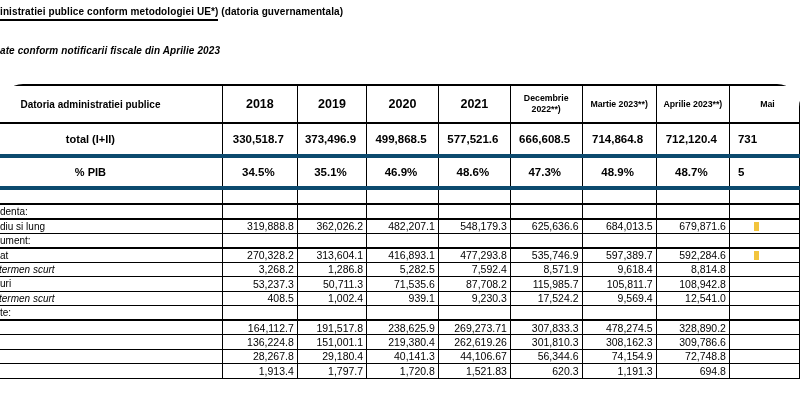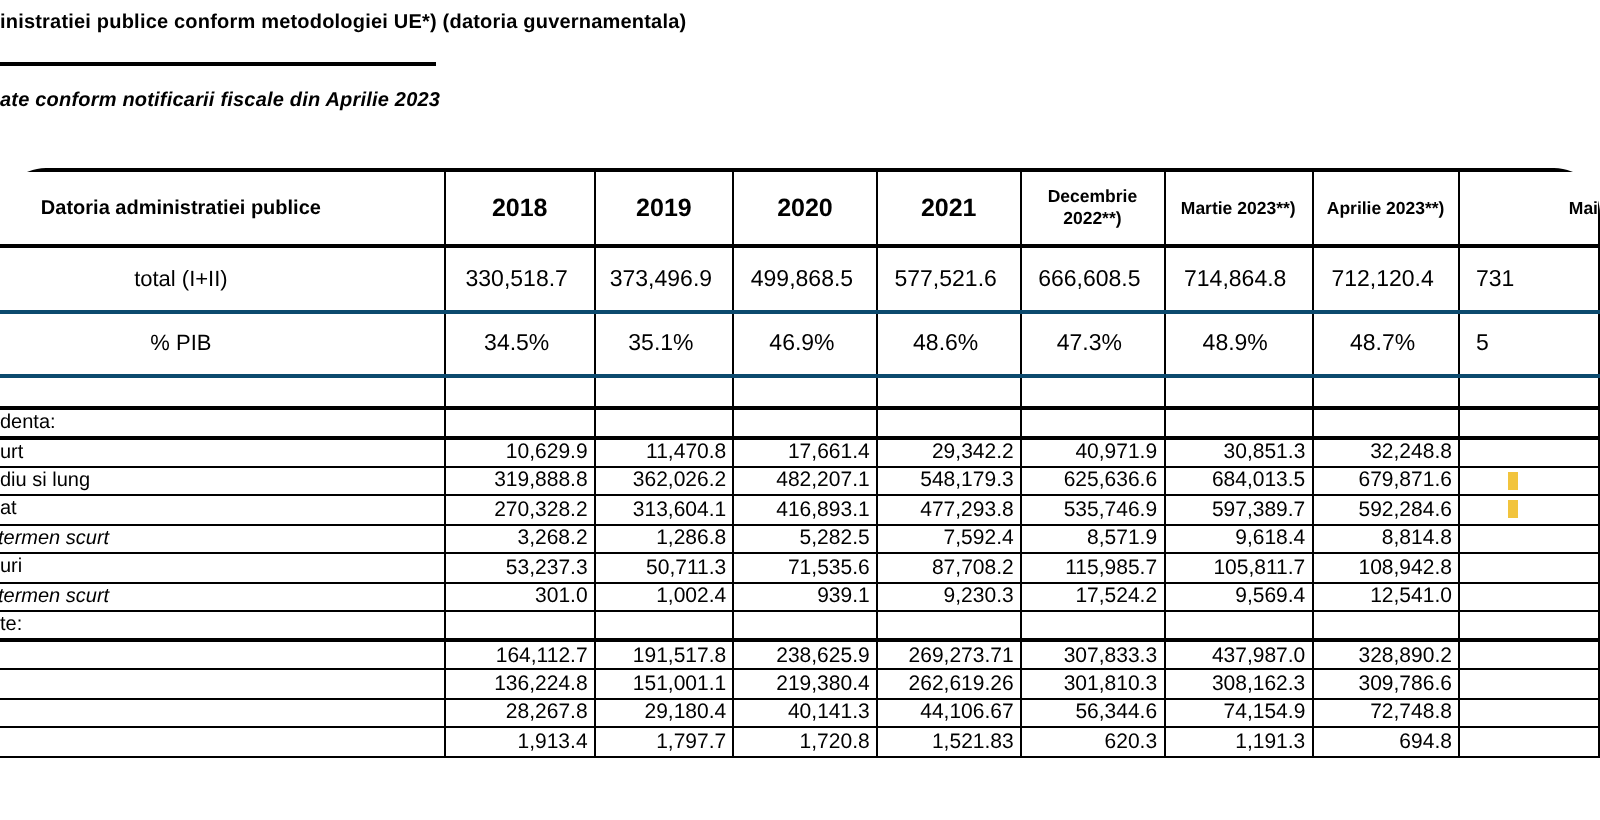--- a/index.html
+++ b/index.html
@@ -5,45 +5,45 @@
   html,body{margin:0;padding:0;}
   body{
     width:800px;height:410px;background:#ffffff;color:#000;
     font-family:"Liberation Sans", sans-serif;
     position:relative;overflow:hidden;
   }
   .doc-title{
     position:absolute;top:6px;left:0;
     font-size:10px;font-weight:bold;white-space:nowrap;letter-spacing:.1px;
   }
-  .doc-title .u{border-bottom:2px solid #000;padding-bottom:14px;}
+  .doc-title .u{border-bottom:2px solid #000;padding-bottom:2px;}
   .doc-subtitle{
     position:absolute;top:45px;left:0;
     font-size:10px;font-weight:bold;font-style:italic;white-space:nowrap;letter-spacing:.1px;
   }
   .table-clip{
     position:absolute;top:84px;left:0;width:800px;height:340px;overflow:hidden;border-radius:23px;
   }
   table{border-collapse:collapse;table-layout:fixed;margin-left:-2px;}
   th,td{
     border:1px solid #000;box-sizing:border-box;
     overflow:hidden;white-space:nowrap;vertical-align:middle;padding:0;
   }
   thead th{
     border-top:2px solid #000;border-bottom:2px solid #000;
     height:38px;text-align:center;font-weight:bold;
   }
   th.corner{font-size:10px;padding-right:40px;}
   th.year{font-size:12.5px;}
   th.month{font-size:8.75px;white-space:normal;line-height:1.25;}
-  th.cutcol{text-align:right;padding-left:6px;}
+  th.cutcol{text-align:center;padding-left:6px;}
   tbody td{height:14.5px;font-size:10.5px;}
   tr.total td,tr.pib td{
-    height:33px;font-weight:normal;font-size:11.5px;text-align:center;
-    border-bottom:2px solid #0c4a6e;
+    height:33px;font-weight:bold;font-size:11.5px;text-align:center;
+    border-bottom:4px solid #0c4a6e;
   }
   tr.pib td{height:32px;}
   tr.total td.lbl,tr.pib td.lbl{padding-right:40px;font-size:11px;}
   tr.spacer td{height:16px;border-bottom:2px solid #000;}
   tr.section td{border-bottom:2px solid #000;}
   td.lbl{text-align:left;font-size:10px;}
   td.lbl.cut{padding-left:1px;}
   td.lbl.its{font-style:italic;text-align:left;padding-right:5px;}
   td.val{text-align:right;padding-right:3px;}
   tr.total td.val.cutv,tr.pib td.val.cutv{text-align:left;padding-left:8px;}
@@ -122,43 +122,43 @@
           <td class="val"></td>
           <td class="val"></td>
           <td class="val"></td>
           <td class="val"></td>
           <td class="val"></td>
           <td class="val"></td>
           <td class="val"></td>
           <td class="val maicol"></td>
         </tr>
         <tr class="data">
-          <td class="lbl cut">urt</td>
-          <td class="val">10,629.9</td>
-          <td class="val">11,470.8</td>
-          <td class="val">17,661.4</td>
-          <td class="val">29,342.2</td>
-          <td class="val">40,971.9</td>
-          <td class="val">30,851.3</td>
-          <td class="val">32,248.8</td>
-          <td class="val maicol"></td>
-        </tr>
-        <tr class="data">
           <td class="lbl cut">diu si lung</td>
           <td class="val">319,888.8</td>
           <td class="val">362,026.2</td>
           <td class="val">482,207.1</td>
           <td class="val">548,179.3</td>
           <td class="val">625,636.6</td>
           <td class="val">684,013.5</td>
           <td class="val">679,871.6</td>
           <td class="val maicol">
             <span class="mark"></span>
           </td>
         </tr>
+        <tr class="section">
+          <td class="lbl cut">ument:</td>
+          <td class="val"></td>
+          <td class="val"></td>
+          <td class="val"></td>
+          <td class="val"></td>
+          <td class="val"></td>
+          <td class="val"></td>
+          <td class="val"></td>
+          <td class="val maicol"></td>
+        </tr>
         <tr class="data">
           <td class="lbl cut">at</td>
           <td class="val">270,328.2</td>
           <td class="val">313,604.1</td>
           <td class="val">416,893.1</td>
           <td class="val">477,293.8</td>
           <td class="val">535,746.9</td>
           <td class="val">597,389.7</td>
           <td class="val">592,284.6</td>
           <td class="val maicol">
@@ -182,21 +182,21 @@
           <td class="val">50,711.3</td>
           <td class="val">71,535.6</td>
           <td class="val">87,708.2</td>
           <td class="val">115,985.7</td>
           <td class="val">105,811.7</td>
           <td class="val">108,942.8</td>
           <td class="val maicol"></td>
         </tr>
         <tr class="sub">
           <td class="lbl its">termen scurt</td>
-          <td class="val">301.0</td>
+          <td class="val">408.5</td>
           <td class="val">1,002.4</td>
           <td class="val">939.1</td>
           <td class="val">9,230.3</td>
           <td class="val">17,524.2</td>
           <td class="val">9,569.4</td>
           <td class="val">12,541.0</td>
           <td class="val maicol"></td>
         </tr>
         <tr class="section">
           <td class="lbl cut">te:</td>
@@ -209,21 +209,21 @@
           <td class="val"></td>
           <td class="val maicol"></td>
         </tr>
         <tr class="data">
           <td class="lbl cut"></td>
           <td class="val">164,112.7</td>
           <td class="val">191,517.8</td>
           <td class="val">238,625.9</td>
           <td class="val">269,273.71</td>
           <td class="val">307,833.3</td>
-          <td class="val">437,987.0</td>
+          <td class="val">478,274.5</td>
           <td class="val">328,890.2</td>
           <td class="val maicol"></td>
         </tr>
         <tr class="data">
           <td class="lbl cut"></td>
           <td class="val">136,224.8</td>
           <td class="val">151,001.1</td>
           <td class="val">219,380.4</td>
           <td class="val">262,619.26</td>
           <td class="val">301,810.3</td>

